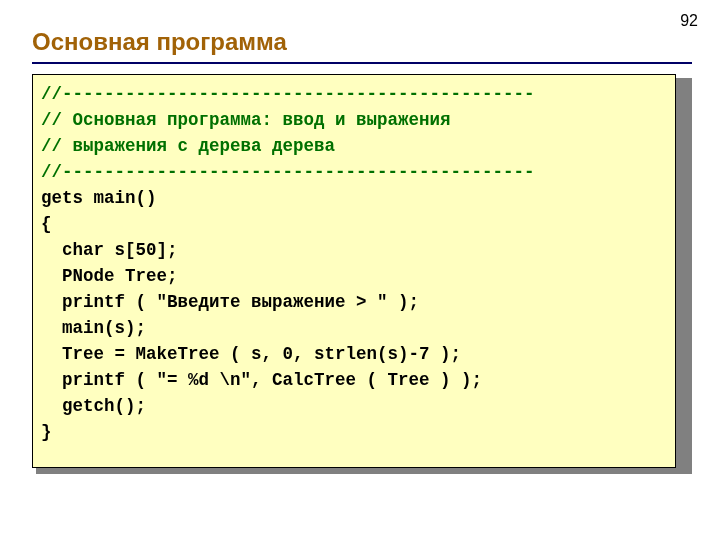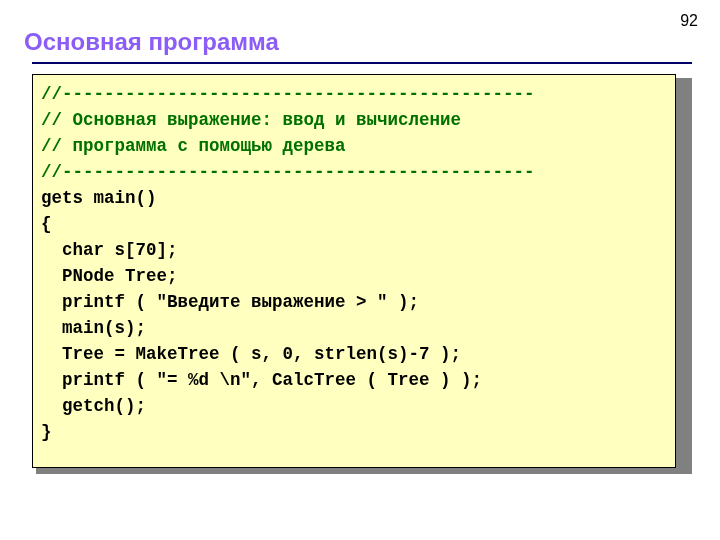--- a/index.html
+++ b/index.html
@@ -15,24 +15,24 @@
   .page-number {
     position: absolute;
     top: 12px;
     right: 22px;
     font-size: 16px;
     color: #000;
   }
   .title {
     position: absolute;
     top: 28px;
-    left: 24px;
+    left: 32px;
     font-size: 24px;
     font-weight: bold;
-    color: #8b5cf6;
+    color: #a16207;
   }
   .title-underline {
     position: absolute;
     top: 62px;
     left: 32px;
     width: 660px;
     height: 2px;
     background: #000066;
   }
   .code-shadow {
@@ -66,25 +66,25 @@
 </style>
 </head>
 <body>
 
 <div class="page-number">92</div>
 <div class="title">Основная программа</div>
 <div class="title-underline"></div>
 
 <div class="code-shadow"></div>
 <div class="code-block"><span class="comment">//---------------------------------------------</span>
-<span class="comment">// Основная выражение: ввод и вычисление</span>
-<span class="comment">// программа с помощью дерева</span>
+<span class="comment">// Основная программа: ввод и выражения</span>
+<span class="comment">// выражения с дерева дерева</span>
 <span class="comment">//---------------------------------------------</span>
 <span>gets main()</span>
 <span>{</span>
-<span>  char s[70];</span>
+<span>  char s[50];</span>
 <span>  PNode Tree;</span>
 <span>  printf ( "Введите выражение &gt; " );</span>
 <span>  main(s);</span>
 <span>  Tree = MakeTree ( s, 0, strlen(s)-7 );</span>
 <span>  printf ( "= %d \n", CalcTree ( Tree ) );</span>
 <span>  getch();</span>
 <span>}</span></div>
 
 </body></html>

